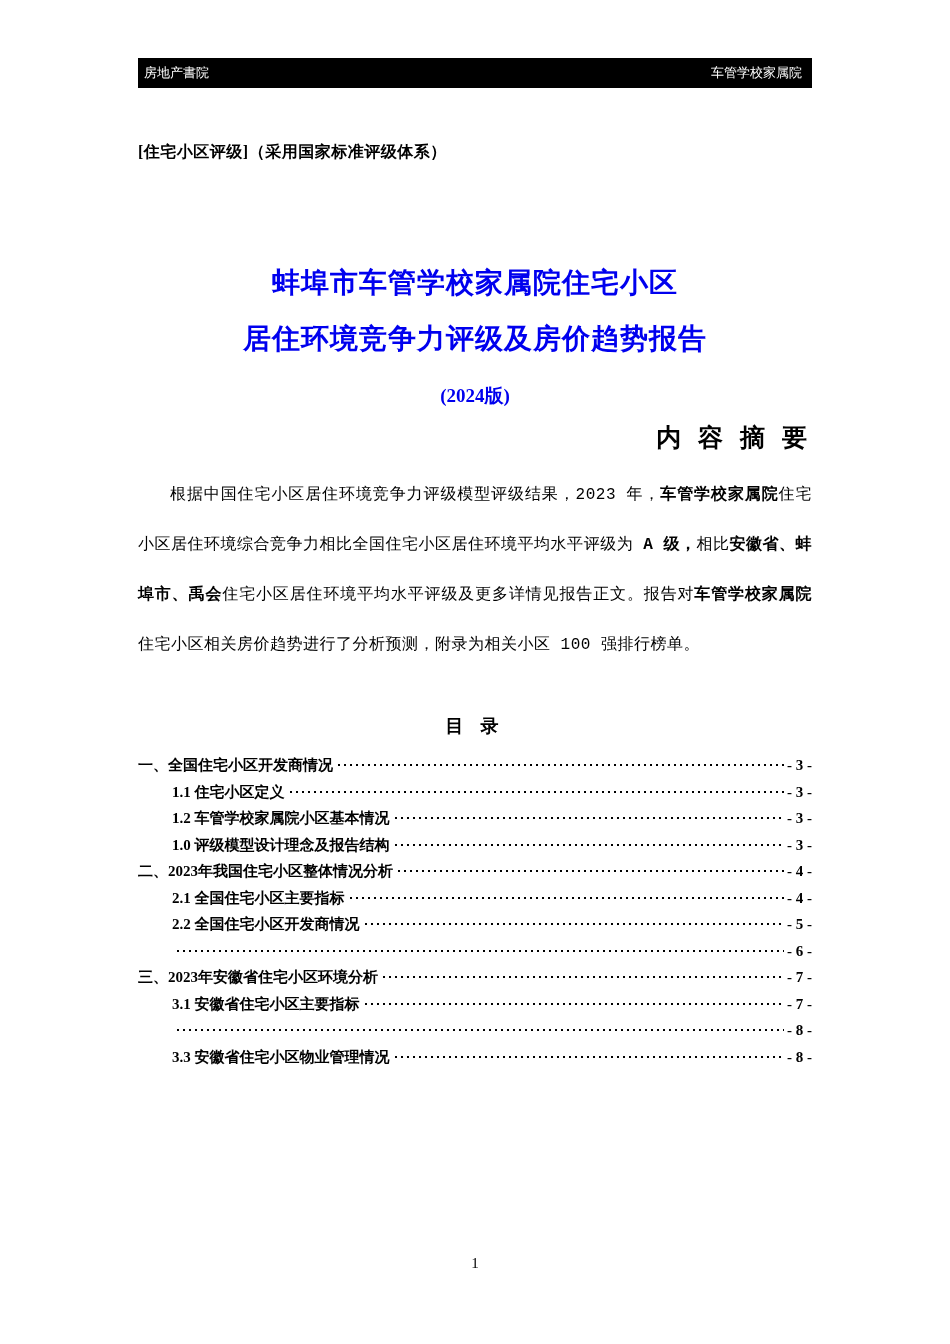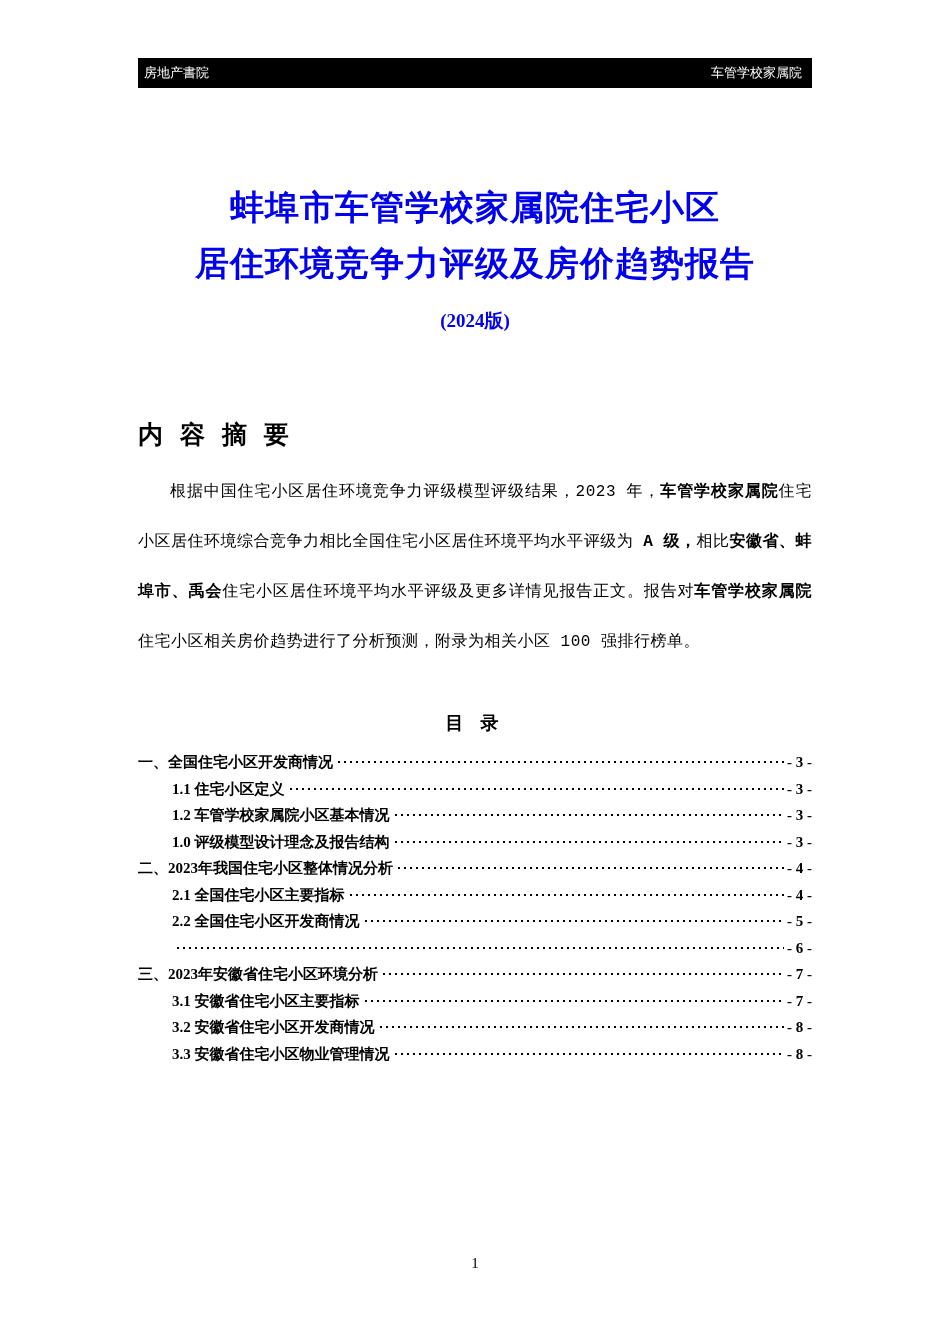--- a/index.html
+++ b/index.html
@@ -35,33 +35,32 @@
     font-weight: bold;
     letter-spacing: 0.5px;
   }
   
   .title-block {
     margin-top: 92px;
     text-align: center;
     font-weight: bold;
   }
   .title-line {
-    font-size: 34px;
+    font-size: 28px;
     line-height: 56px;
     letter-spacing: 1px;
   }
   .title-edition {
     font-size: 19px;
     line-height: 50px;
     margin-top: 4px;
   }
   
   .abstract-heading {
-    margin-top: 72px;
-    text-align: left;
+    text-align: right;
     font-size: 25px;
     font-weight: bold;
     letter-spacing: 5px;
     font-family: "Liberation Sans", "DejaVu Sans", sans-serif;
   }
   .abstract-body {
     margin-top: 16px;
     font-size: 16px;
     line-height: 50px;
     text-align: justify;
@@ -115,20 +114,21 @@
 </head>
 <body>
 
 <div class="page">
 
   <div class="band">
     <span>房地产書院</span>
     <span>车管学校家属院</span>
   </div>
 
+  <div class="doc-subtitle">[住宅小区评级]（采用国家标准评级体系）</div>
 
   <div class="title-block">
     <div class="title-line" style="color:#0000EE;">蚌埠市车管学校家属院住宅小区</div>
     <div class="title-line" style="color:#0000EE;">居住环境竞争力评级及房价趋势报告</div>
     <div class="title-edition" style="color:#0000EE;">(2024版)</div>
   </div>
 
   <div class="abstract-heading">内 容 摘 要</div>
   <p class="abstract-body"><span>根据中国住宅小区居住环境竞争力评级模型评级结果，2023 年，</span><span class="b">车管学校家属院</span><span>住宅小区居住环境综合竞争力相比全国住宅小区居住环境平均水平评级为 </span><span class="b">A 级，</span><span>相比</span><span class="b">安徽省、蚌埠市、禹会</span><span>住宅小区居住环境平均水平评级及更多详情见报告正文。报告对</span><span class="b">车管学校家属院</span><span>住宅小区相关房价趋势进行了分析预测，附录为相关小区 100 强排行榜单。</span></p>
 
@@ -178,21 +178,20 @@
       <span class="toc-label">三、2023年安徽省住宅小区环境分析</span>
       <span class="toc-dots"></span>
       <span class="toc-page">- 7 -</span>
     </div>
     <div class="toc-row sub">
       <span class="toc-label">3.1 安徽省住宅小区主要指标</span>
       <span class="toc-dots"></span>
       <span class="toc-page">- 7 -</span>
     </div>
     <div class="toc-row sub">
-      <span class="toc-label">3.2 安徽省住宅小区开发商情况</span>
       <span class="toc-dots"></span>
       <span class="toc-page">- 8 -</span>
     </div>
     <div class="toc-row sub">
       <span class="toc-label">3.3 安徽省住宅小区物业管理情况</span>
       <span class="toc-dots"></span>
       <span class="toc-page">- 8 -</span>
     </div>
 
   </div>

